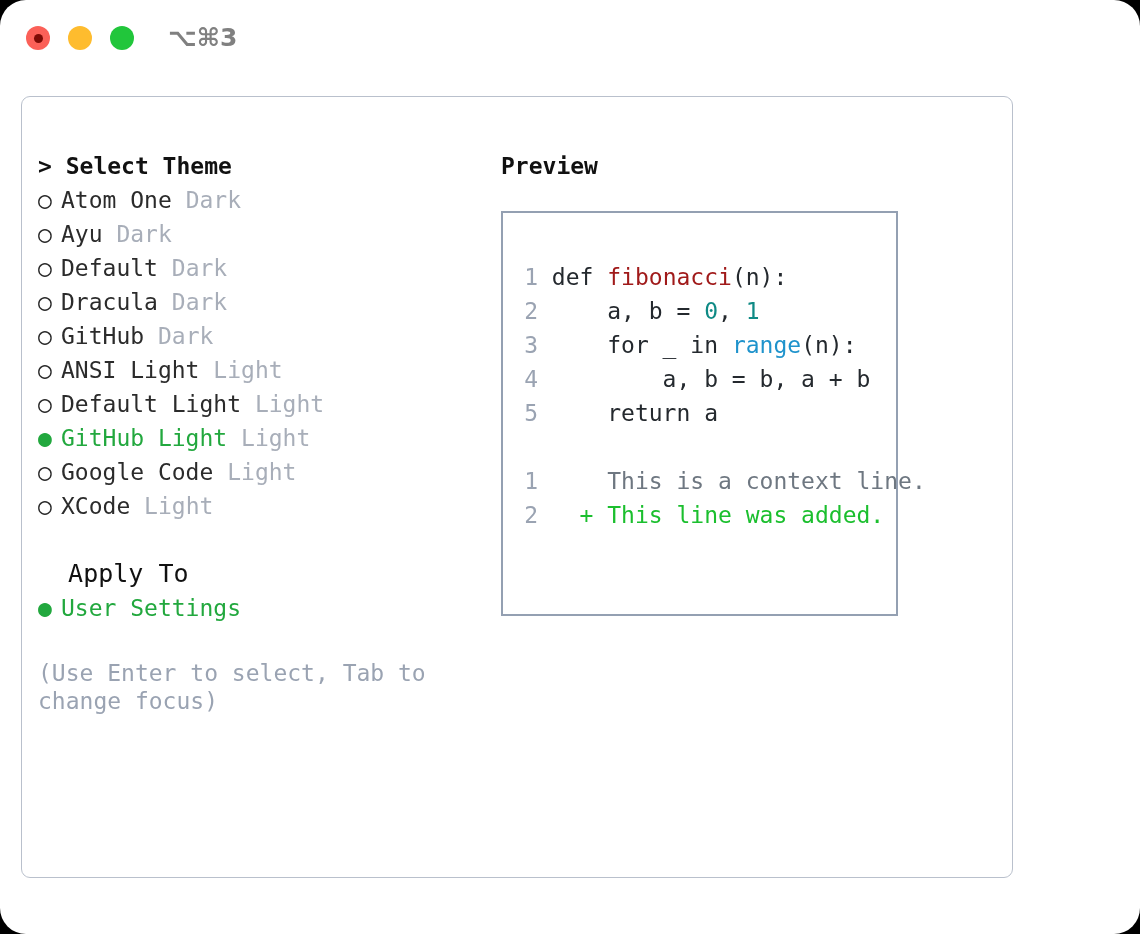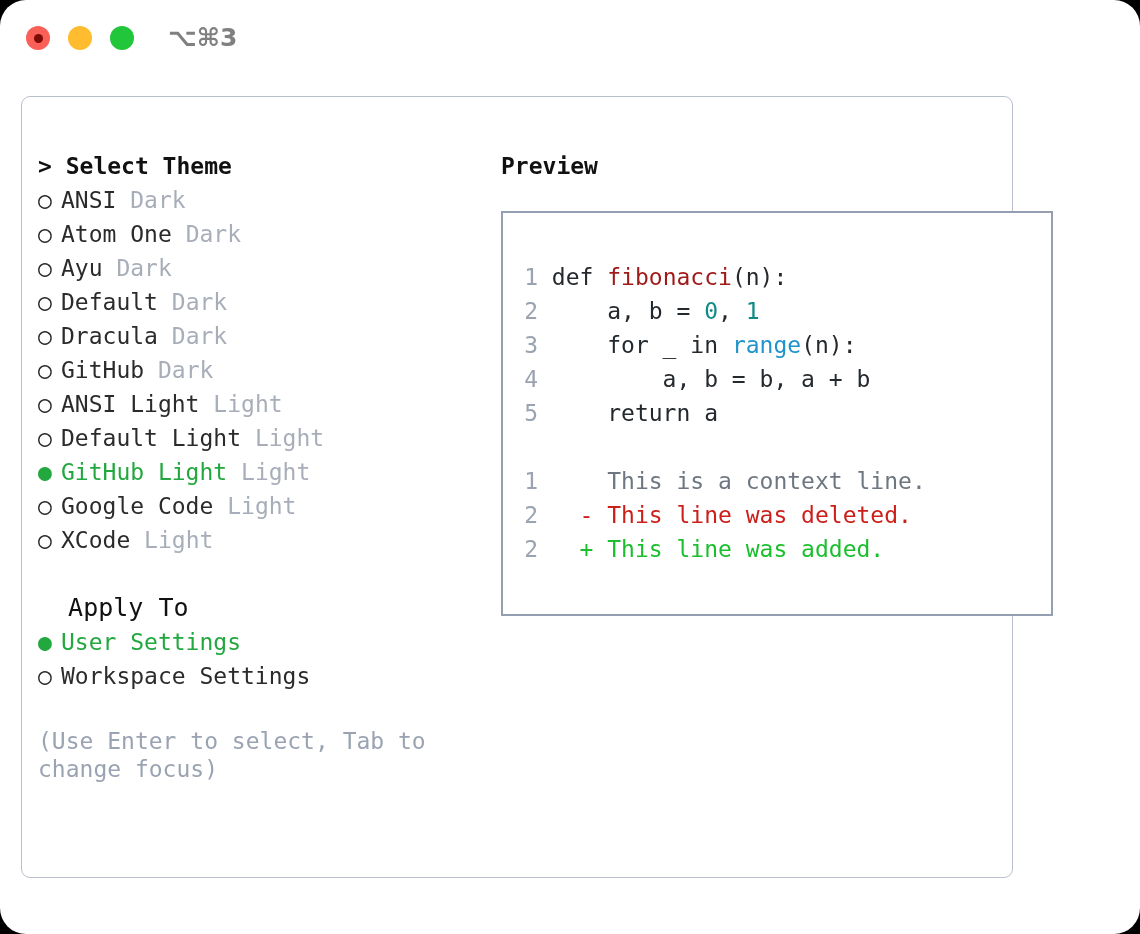--- a/index.html
+++ b/index.html
@@ -145,21 +145,21 @@
   }
   .preview-header {
     font-size: 23px;
     font-weight: bold;
     color: #111111;
     line-height: 34px;
     white-space: pre;
   }
   .preview-box {
     margin-top: 28px;
-    width: 552px;
+    width: 397px;
     height: 405px;
     border: 2px solid #94a0b2;
     box-sizing: border-box;
     background: #ffffff;
     position: relative;
   }
   .code {
     position: absolute;
     left: 12px;
     top: 47px;
@@ -202,49 +202,47 @@
     </div>
     <div class="shortcut">⌥⌘3</div>
   </div>
 
   <div class="panel">
     <div class="columns">
 
       <div class="left-col">
         <div class="list-header">&gt; Select Theme</div>
         <div id="theme-list">
-            <div class="row"><span class="marker">○</span><span>ANSI</span><span> </span><span class="tag">Dark</span></div>
             <div class="row"><span class="marker">○</span><span>Atom One</span><span> </span><span class="tag">Dark</span></div>
             <div class="row"><span class="marker">○</span><span>Ayu</span><span> </span><span class="tag">Dark</span></div>
             <div class="row"><span class="marker">○</span><span>Default</span><span> </span><span class="tag">Dark</span></div>
             <div class="row"><span class="marker">○</span><span>Dracula</span><span> </span><span class="tag">Dark</span></div>
             <div class="row"><span class="marker">○</span><span>GitHub</span><span> </span><span class="tag">Dark</span></div>
             <div class="row"><span class="marker">○</span><span>ANSI Light</span><span> </span><span class="tag">Light</span></div>
             <div class="row"><span class="marker">○</span><span>Default Light</span><span> </span><span class="tag">Light</span></div>
             <div class="row"><span class="marker sel">●</span><span class="label-sel">GitHub Light</span><span> </span><span class="tag">Light</span></div>
             <div class="row"><span class="marker">○</span><span>Google Code</span><span> </span><span class="tag">Light</span></div>
             <div class="row"><span class="marker">○</span><span>XCode</span><span> </span><span class="tag">Light</span></div>
           </div>
 
         <div class="spacer-sm"></div>
 
         <div class="section-label">  Apply To</div>
         <div id="apply-list">
             <div class="row"><span class="marker sel">●</span><span class="label-sel">User Settings</span></div>
-            <div class="row"><span class="marker">○</span><span>Workspace Settings</span></div>
           </div>
 
         <div class="spacer-sm"></div>
 
         <div class="hint">(Use Enter to select, Tab to change focus)</div>
       </div>
 
       <div class="right-col">
         <div class="preview-header">Preview</div>
         <div class="preview-box">
           <div class="code" id="code-block"><div><span class="ln">1</span><span class="c-plain"> def </span><span class="c-fn">fibonacci</span><span class="c-plain">(n):</span></div><div><span class="ln">2</span><span class="c-plain">     a, b = </span><span class="c-num">0</span><span class="c-plain">, </span><span class="c-num">1</span></div><div><span class="ln">3</span><span class="c-plain">     for _ in </span><span class="c-builtin">range</span><span class="c-plain">(n):</span></div><div><span class="ln">4</span><span class="c-plain">         a, b = b, a + b</span></div><div><span class="ln">5</span><span class="c-plain">     return a</span></div></div>
-          <div class="diff" id="diff-block"><div><span class="ln">1</span><span class="d-ctx">    </span><span class="d-ctx"> This is a context line.</span></div><div><span class="ln">2</span><span class="d-del">   -</span><span class="d-del"> This line was deleted.</span></div><div><span class="ln">2</span><span class="d-add">   +</span><span class="d-add"> This line was added.</span></div></div>
+          <div class="diff" id="diff-block"><div><span class="ln">1</span><span class="d-ctx">    </span><span class="d-ctx"> This is a context line.</span></div><div><span class="ln">2</span><span class="d-add">   +</span><span class="d-add"> This line was added.</span></div></div>
         </div>
       </div>
 
     </div>
   </div>
 </div>
 
 </body></html>

